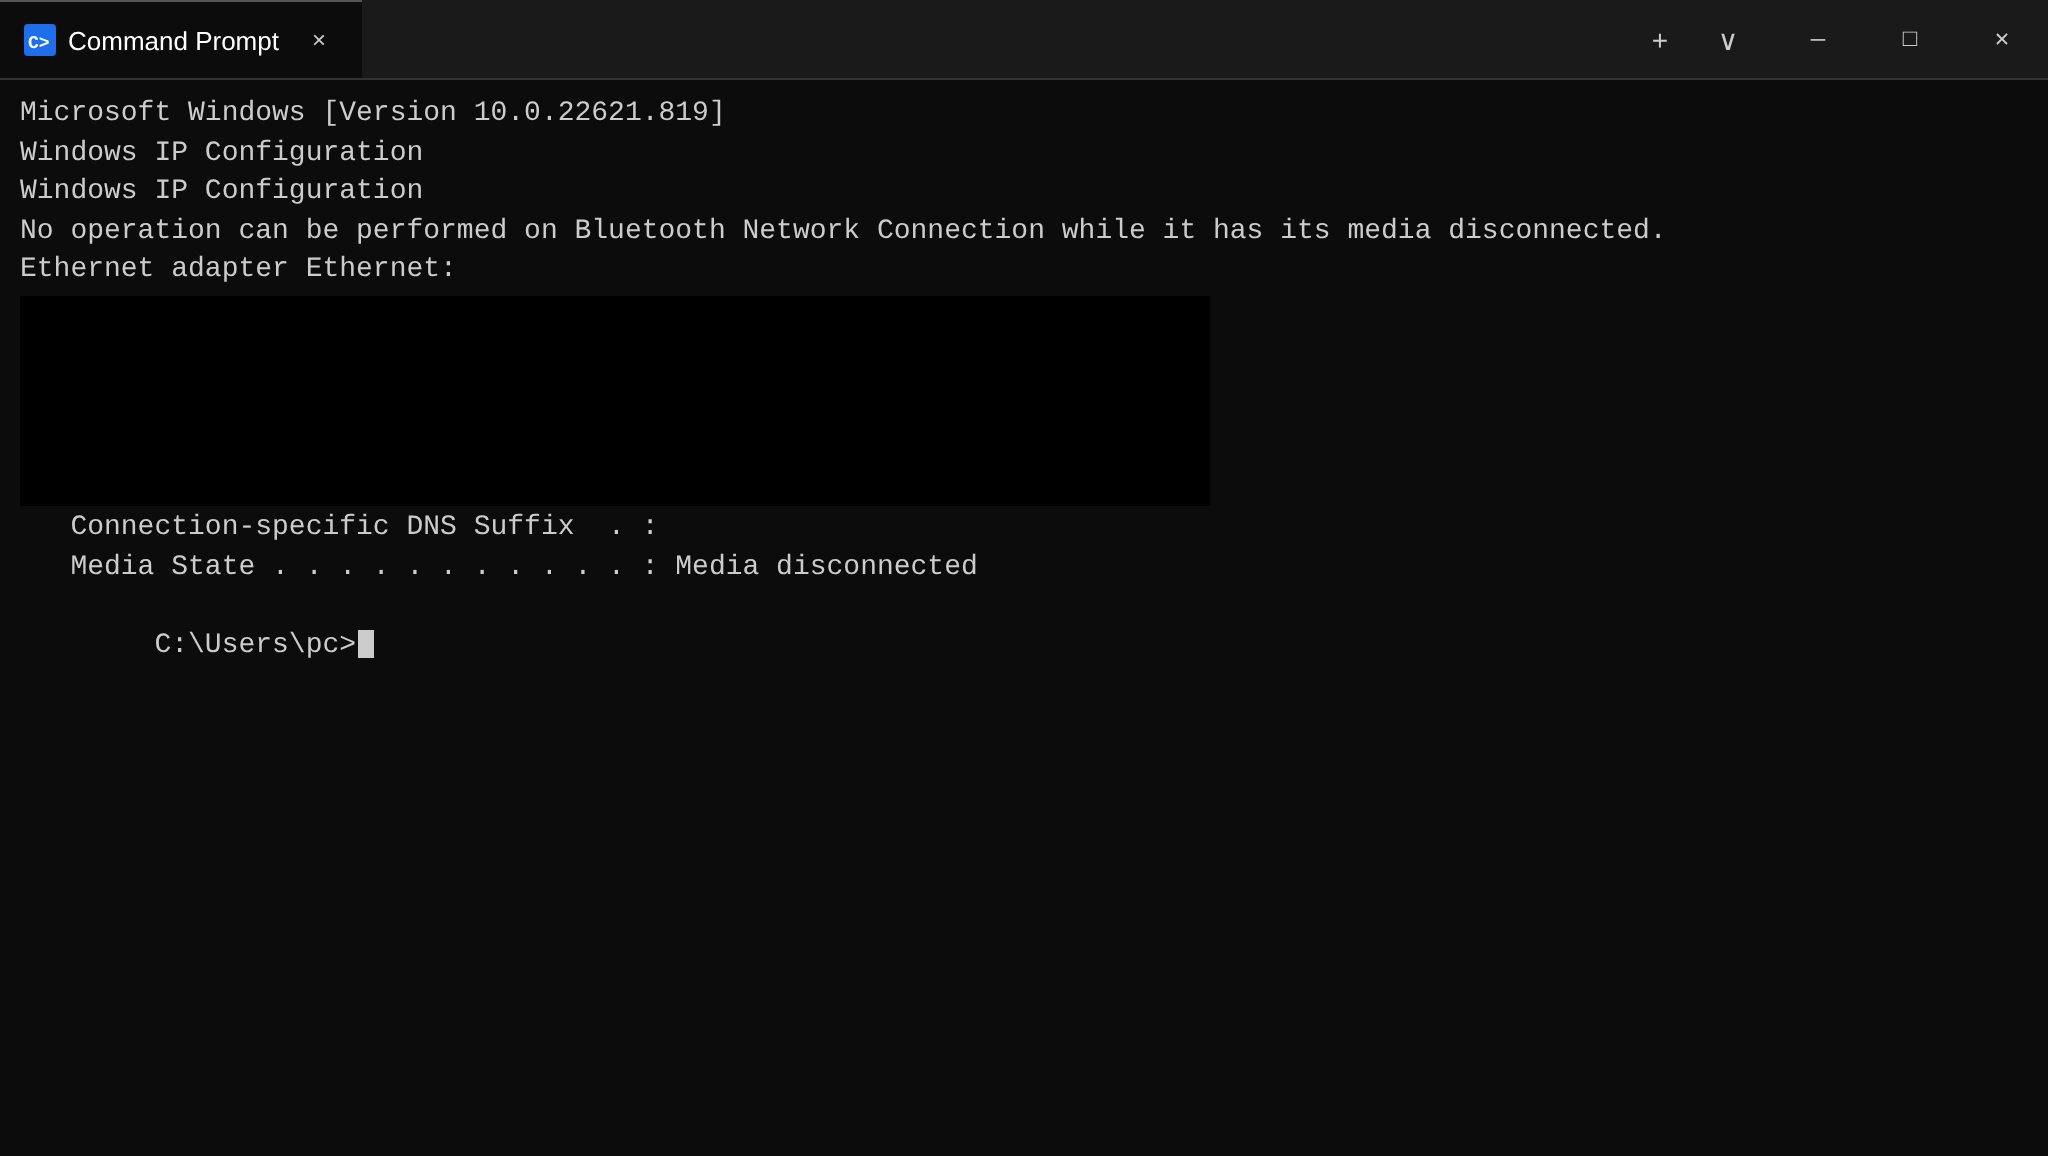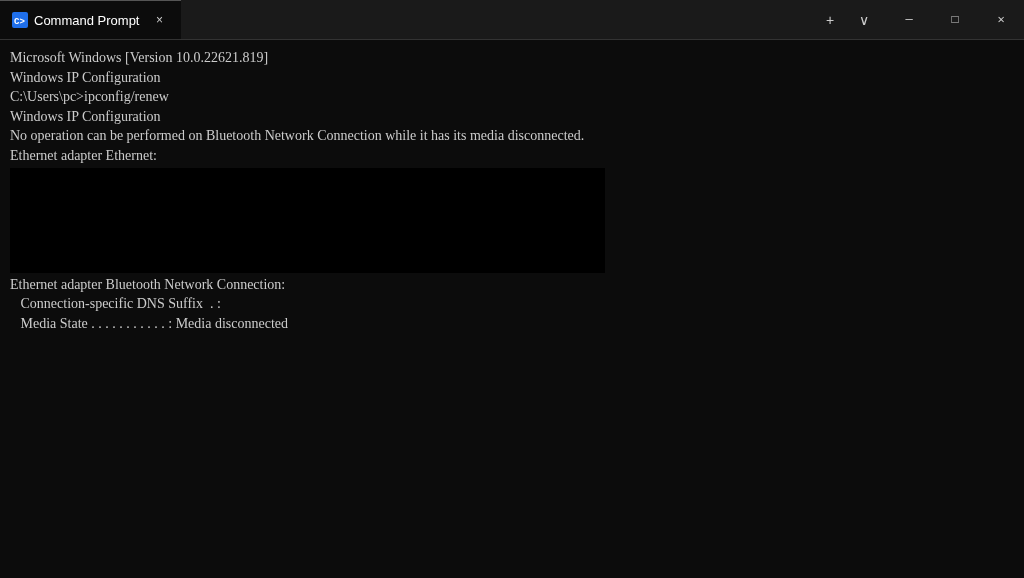--- a/index.html
+++ b/index.html
@@ -116,21 +116,21 @@
       cursor: pointer;
       color: #ccc;
       font-size: 12px;
     }
 
     
     .terminal-body {
       flex: 1;
       background: #0c0c0c;
       color: #cccccc;
-      font-family: Liberation Serif, serif;
+      font-family: Liberation Mono, monospace;
       font-size: 14px;
       line-height: 1.4;
       padding: 8px 10px;
       overflow: hidden;
     }
 
     .terminal-line {
       white-space: pre;
       margin-bottom: 0;
     }
@@ -196,32 +196,33 @@
 
   <div class="terminal-body">
     <div>
 
       <div class="terminal-line">Microsoft Windows [Version 10.0.22621.819]</div>
       <div class="terminal-line"></div>
       <div class="terminal-line"></div>
       <div class="terminal-line">Windows IP Configuration</div>
       <div class="terminal-line"></div>
       <div class="terminal-line"></div>
-      <div class="terminal-line">C:\Users\pc&gt;ipconfig/renew</div>
       <div class="terminal-line"></div>
       <div class="terminal-line">Windows IP Configuration</div>
       <div class="terminal-line"></div>
       <div class="terminal-line">No operation can be performed on Bluetooth Network Connection while it has its media disconnected.</div>
       <div class="terminal-line"></div>
       <div class="terminal-line">Ethernet adapter Ethernet:</div>
       <div class="terminal-line"></div>
 
       <div class="black-box"></div>
 
       <div class="terminal-line"></div>
-      <div class="terminal-line">Ethernet adapter Bluetooth Network Connection:</div>
       <div class="terminal-line"></div>
       <div class="terminal-line">   Connection-specific DNS Suffix  . :</div>
       <div class="terminal-line">   Media State . . . . . . . . . . . : Media disconnected</div>
       <div class="terminal-line"></div>
+      <div class="terminal-line">
+        <span>C:\Users\pc&gt;</span><span class="prompt-cursor"></span>
+      </div>
     </div>
   </div>
 </div>
 
 </body></html>

